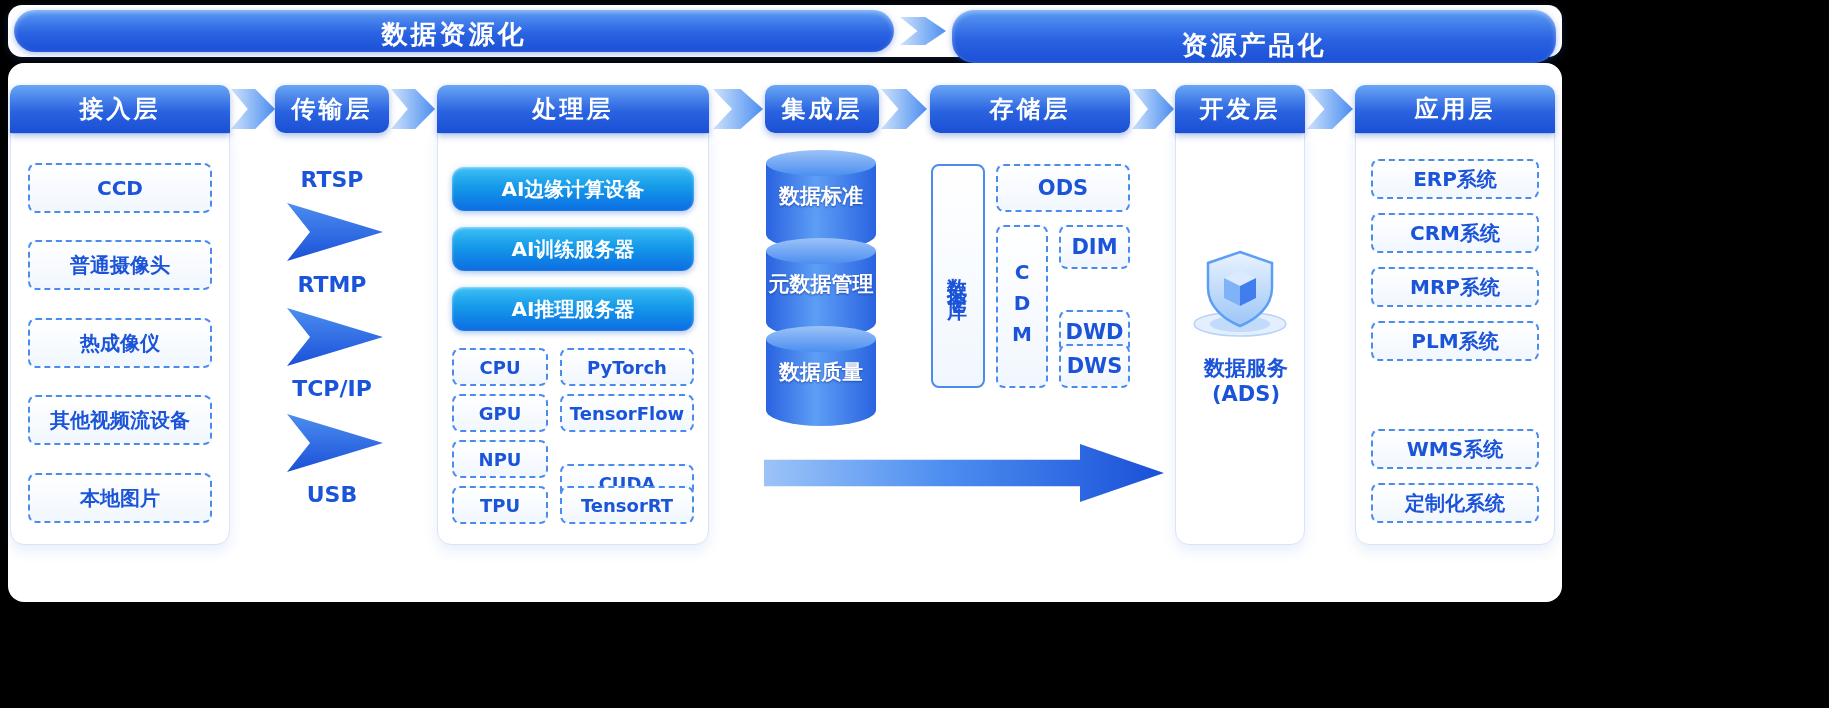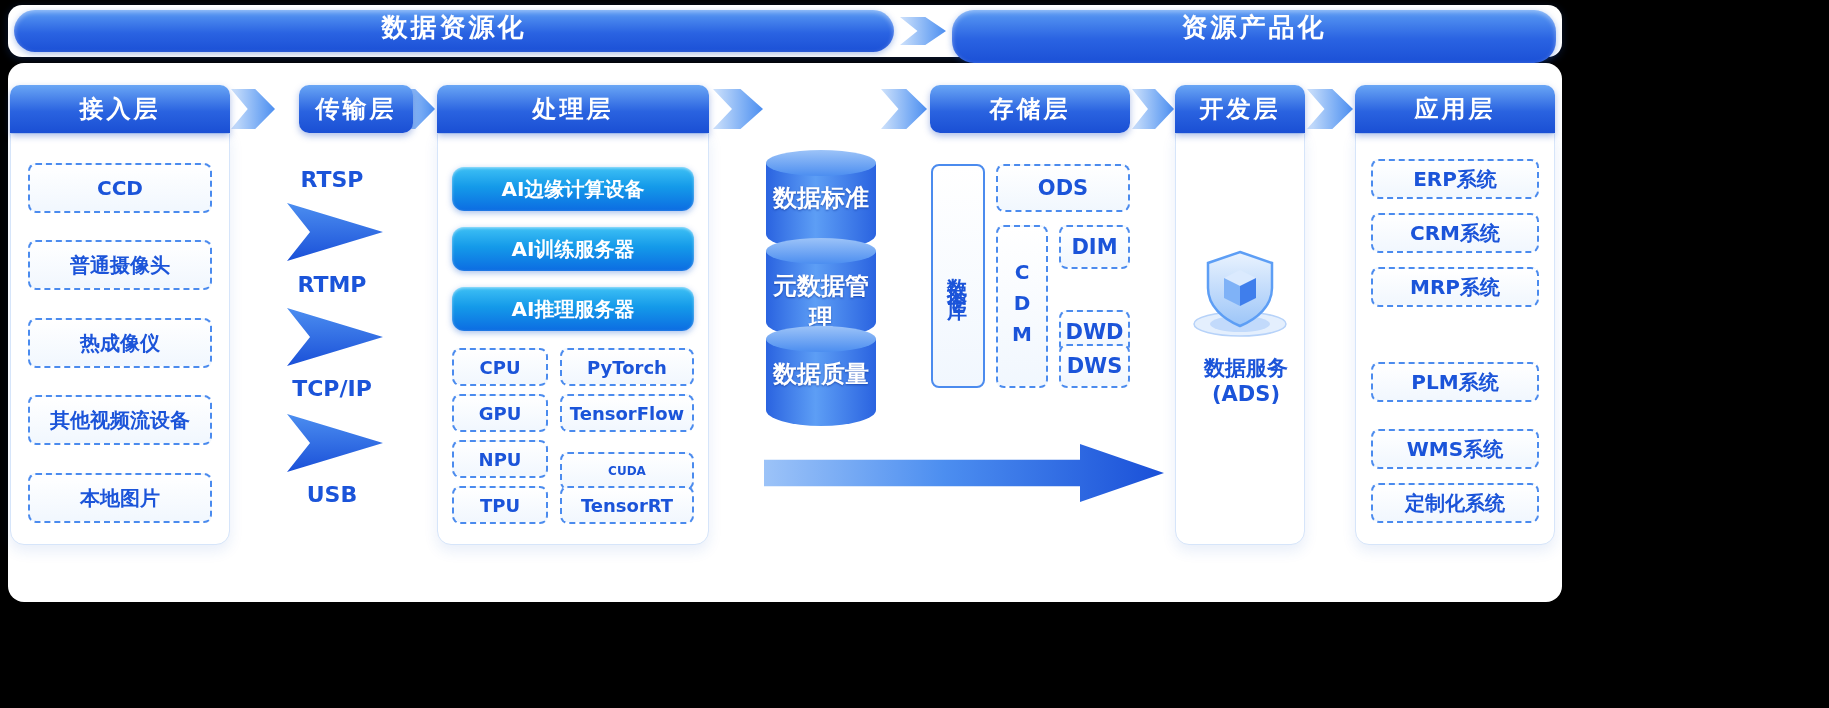--- a/index.html
+++ b/index.html
@@ -4,21 +4,21 @@
 <style>
   * { margin:0; padding:0; box-sizing:border-box; }
   html,body { width:1829px; height:708px; }
   body { background:#000; font-family:"DejaVu Sans","Liberation Sans",sans-serif; }
   #stage { position:relative; width:1829px; height:708px; background:#000; overflow:hidden; }
   .abs { position:absolute; }
   .card { background:#fff; border-radius:14px; box-shadow:0 2px 8px rgba(40,90,200,.25); }
   .pill {
     border-radius:22px;
     background:linear-gradient(180deg,#5a9bf4 0%,#2a63e2 55%,#1b50d6 100%);
-    display:flex; align-items:flex-start; justify-content:center;
+    display:flex; align-items:flex-end; justify-content:center;
     color:#fff; font-weight:bold; font-size:26px; letter-spacing:3px;
     box-shadow:inset 0 2px 5px rgba(255,255,255,.4), 0 2px 6px rgba(20,80,200,.35);
   }
   .chev {
     clip-path:polygon(0% 0%,55% 0%,100% 50%,55% 100%,0% 100%,38% 50%);
     background:linear-gradient(90deg,#cfe2fb 0%,#7fb0f5 60%,#4c8ef0 100%);
   }
   .hdr {
     background:linear-gradient(180deg,#6aa6f5 0%,#2a63e0 55%,#1a4fd4 100%);
     color:#fff; font-weight:bold; font-size:24px; letter-spacing:3px;
@@ -63,21 +63,21 @@
     position:absolute; top:0; left:0; right:0; height:26px; border-radius:50%;
     background:linear-gradient(180deg,#9cc3f8 0%,#4c8ef0 100%); z-index:2;
   }
   .cyl-body {
     position:absolute; top:13px; left:0; right:0; bottom:0;
     background:linear-gradient(90deg,#2a63e0 0%,#5d9ef5 45%,#2a63e0 100%);
     border-radius:0 0 55px 55px / 0 0 16px 16px; z-index:1;
   }
   .cyl-label {
     position:absolute; top:32px; left:0; width:100%; text-align:center;
-    color:#fff; font-weight:bold; font-size:24px; z-index:3;
+    color:#fff; font-weight:bold; font-size:21px; z-index:3;
     text-shadow:0 1px 2px rgba(10,50,150,.65);
   }
   .svclabel { color:#1b54d9; font-weight:bold; font-size:21px; text-align:center; z-index:2;padding-left:12px; }
 </style>
 </head>
 <body>
 
 <div id="stage">
 
   <div class="abs card" style="left:8px;top:5px;width:1554px;height:52px;">
@@ -86,22 +86,23 @@
     </div>
     <div class="abs chev" style="left:892px;top:12px;width:46px;height:28px;"></div>
     <div class="abs pill" style="left:944px;top:5px;width:604px;height:53px;font-family:Liberation Mono, monospace;">
       <span>资源产品化</span>
     </div>
   </div>
 
   <div class="abs card" style="left:8px;top:63px;width:1554px;height:539px;border-radius:16px;box-shadow:none;"></div>
 
   <div class="abs hdr" style="left:10px;top:85px;width:220px;height:48px;border-radius:10px 10px 0 0;">接入层</div>
-  <div class="abs hdr" style="left:275px;top:85px;width:114px;height:48px;margin-left:24px;">传输层</div>
+  <div class="abs hdr" style="left:275px;top:85px;width:114px;height:48px;">传输层</div>
   <div class="abs hdr" style="left:437px;top:85px;width:272px;height:48px;border-radius:10px 10px 0 0;">处理层</div>
+  <div class="abs hdr" style="left:765px;top:85px;width:114px;height:48px;">集成层</div>
   <div class="abs hdr" style="left:930px;top:85px;width:200px;height:48px;">存储层</div>
   <div class="abs hdr" style="left:1175px;top:85px;width:130px;height:48px;border-radius:10px 10px 0 0;">开发层</div>
   <div class="abs hdr" style="left:1355px;top:85px;width:200px;height:48px;border-radius:10px 10px 0 0;">应用层</div>
 
   <div class="abs chev" style="left:231px;top:89px;width:44px;height:40px;"></div>
   <div class="abs chev" style="left:391px;top:89px;width:44px;height:40px;"></div>
   <div class="abs chev" style="left:713px;top:89px;width:50px;height:40px;"></div>
   <div class="abs chev" style="left:881px;top:89px;width:46px;height:40px;"></div>
   <div class="abs chev" style="left:1132px;top:89px;width:42px;height:40px;"></div>
   <div class="abs chev" style="left:1307px;top:89px;width:46px;height:40px;"></div>
@@ -129,21 +130,21 @@
   <div class="abs bluebtn" style="left:452px;top:227px;width:242px;height:44px;">AI训练服务器</div>
   <div class="abs bluebtn" style="left:452px;top:287px;width:242px;height:44px;">AI推理服务器</div>
 
   <div class="abs dashbox" style="left:452px;top:348px;width:96px;height:38px;font-size:18px;">CPU</div>
   <div class="abs dashbox" style="left:452px;top:394px;width:96px;height:38px;font-size:18px;">GPU</div>
   <div class="abs dashbox" style="left:452px;top:440px;width:96px;height:38px;font-size:18px;">NPU</div>
   <div class="abs dashbox" style="left:452px;top:486px;width:96px;height:38px;font-size:18px;">TPU</div>
 
   <div class="abs dashbox" style="left:560px;top:348px;width:134px;height:38px;font-size:18px;">PyTorch</div>
   <div class="abs dashbox" style="left:560px;top:394px;width:134px;height:38px;font-size:18px;">TensorFlow</div>
-  <div class="abs dashbox" style="left:560px;top:452px;width:134px;height:38px;font-size:12px;">CUDA</div>
+  <div class="abs dashbox" style="left:560px;top:464px;width:134px;height:38px;font-size:18px;">CUDA</div>
   <div class="abs dashbox" style="left:560px;top:486px;width:134px;height:38px;font-size:18px;">TensorRT</div>
 
   <div class="abs cyl" style="left:766px;top:150px;">
     <div class="cyl-body"></div>
     <div class="cyl-top"></div>
     <div class="cyl-label">数据标准</div>
   </div>
   <div class="abs cyl" style="left:766px;top:238px;">
     <div class="cyl-body"></div>
     <div class="cyl-top"></div>
@@ -179,17 +180,17 @@
       <polygon points="36,30 52,38 52,58 36,50" fill="#7fb2f7"></polygon>
       <polygon points="68,30 52,38 52,58 68,50" fill="#3f7eec"></polygon>
     </svg>
   </div>
   <div class="abs svclabel" style="left:1175px;top:354px;width:130px;">数据服务</div>
   <div class="abs svclabel" style="left:1175px;top:382px;width:130px;">(ADS)</div>
 
   <div class="abs dashbox" style="left:1371px;top:159px;width:168px;height:40px;">ERP系统</div>
   <div class="abs dashbox" style="left:1371px;top:213px;width:168px;height:40px;">CRM系统</div>
   <div class="abs dashbox" style="left:1371px;top:267px;width:168px;height:40px;">MRP系统</div>
-  <div class="abs dashbox" style="left:1371px;top:321px;width:168px;height:40px;margin-top:41px;">PLM系统</div>
+  <div class="abs dashbox" style="left:1371px;top:321px;width:168px;height:40px;">PLM系统</div>
   <div class="abs dashbox" style="left:1371px;top:429px;width:168px;height:40px;">WMS系统</div>
   <div class="abs dashbox" style="left:1371px;top:483px;width:168px;height:40px;">定制化系统</div>
 
 </div>
 
 </body></html>

